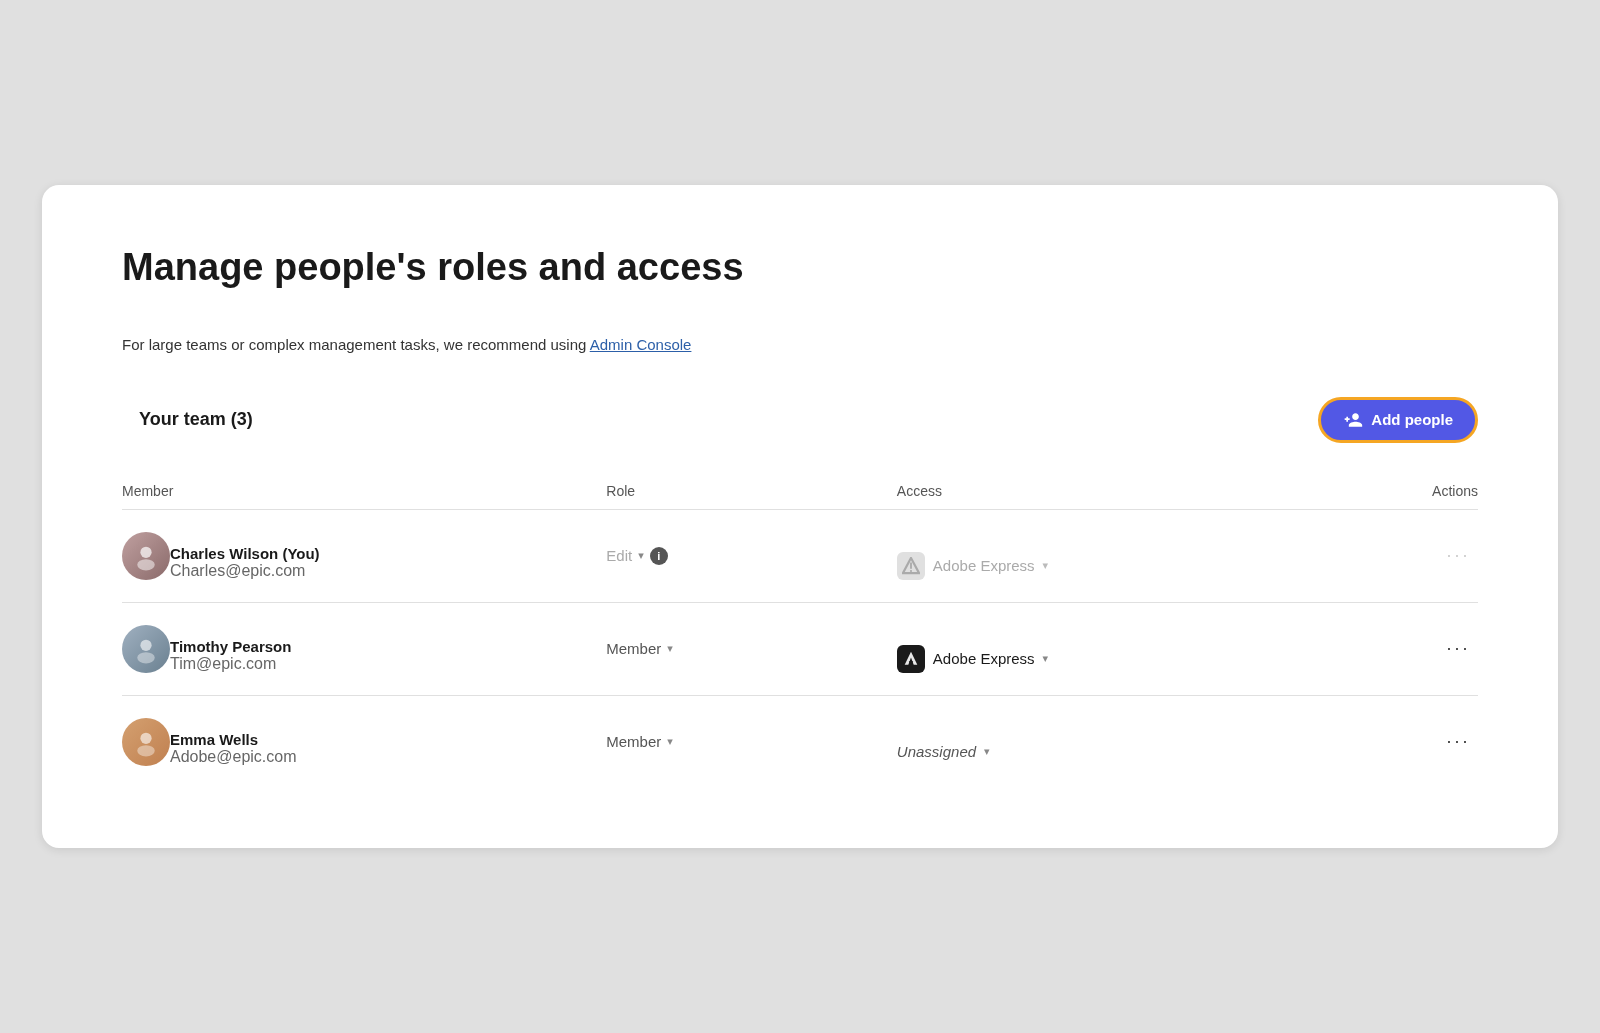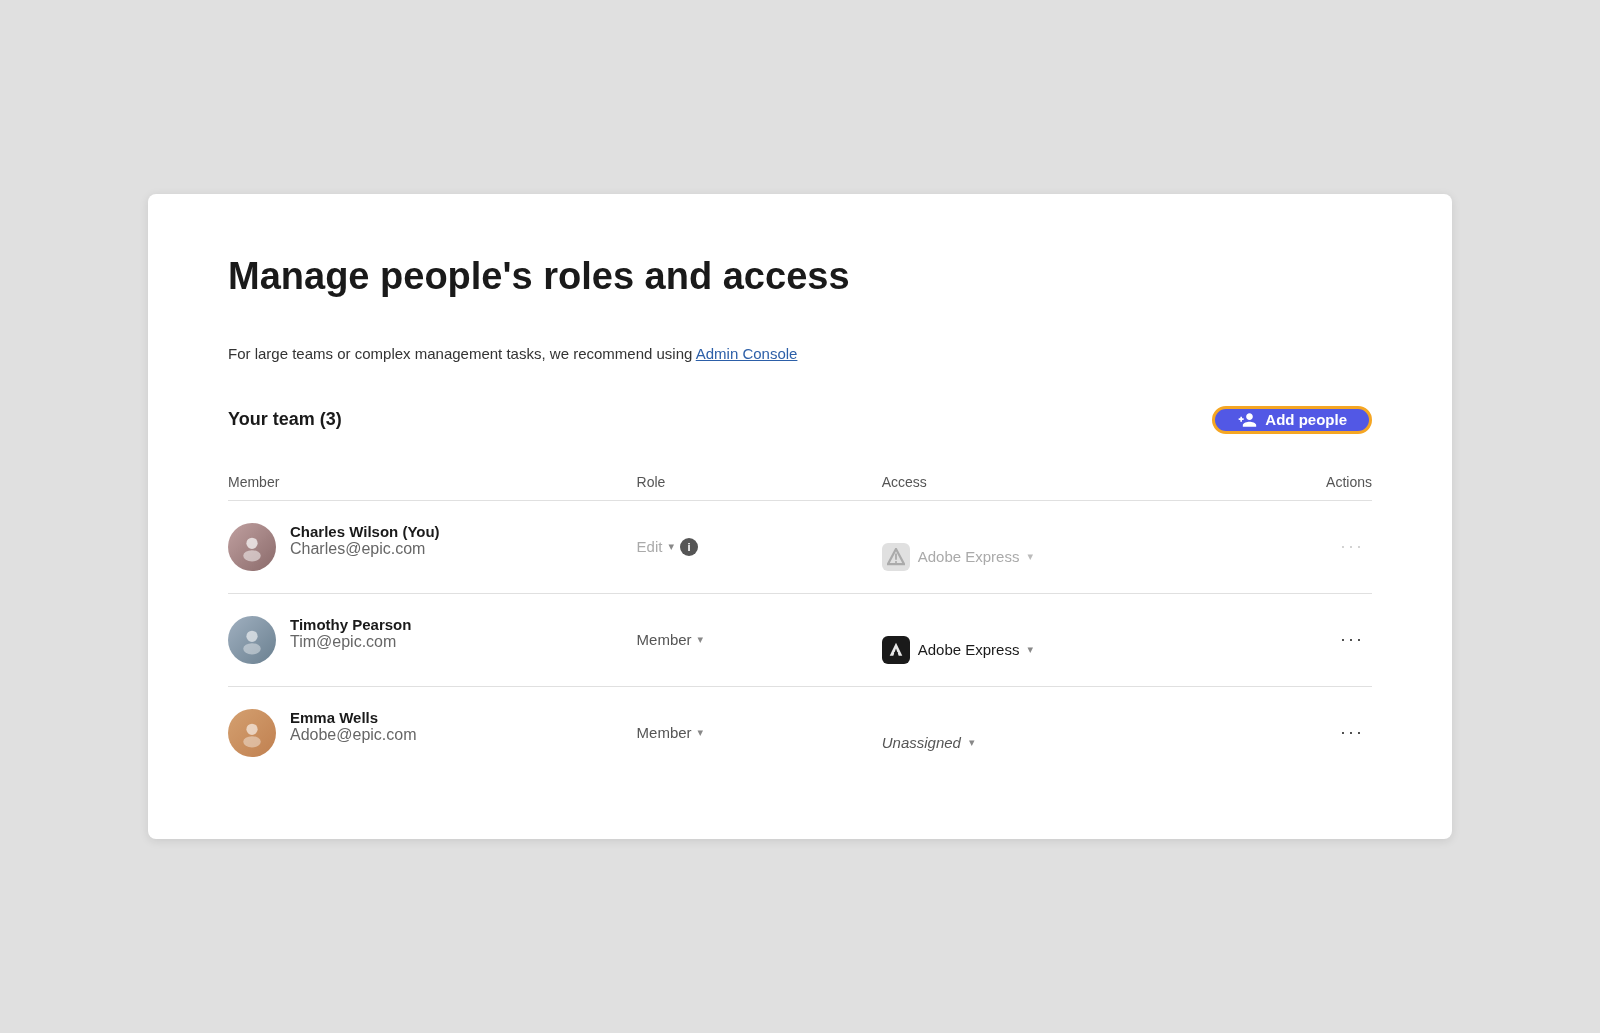--- a/index.html
+++ b/index.html
@@ -7,23 +7,23 @@
     body {
       background: #e0e0e0;
       display: flex;
       justify-content: center;
       align-items: center;
       min-height: 100vh;
       font-family: -apple-system, BlinkMacSystemFont, 'Segoe UI', Arial, sans-serif;
     }
 
     .page-wrapper {
-      width: 1304px;
+      width: 1516px;
       background: #ffffff;
-      border-radius: 8px;
+      border-radius: 17px;
       padding: 60px 80px;
       box-shadow: 0 2px 10px rgba(0,0,0,0.1);
     }
 
     .page-title {
       font-size: 38px;
       font-weight: 800;
       color: #1a1a1a;
       margin-bottom: 18px;
       line-height: 1.2;
@@ -46,28 +46,29 @@
       display: flex;
       align-items: center;
       justify-content: space-between;
       margin-bottom: 30px;
     }
 
     .team-title {
       font-size: 18px;
       font-weight: 700;
       color: #1a1a1a;
+      margin-left: 17px;
     }
 
     .add-people-btn {
       background: #5258e5;
       color: #ffffff;
       border: 3px solid #f5a623;
       border-radius: 50px;
-      padding: 1px 22px;
+      padding: 10px 22px;
       font-size: 15px;
       font-weight: 600;
       cursor: pointer;
       display: flex;
       align-items: center;
       gap: 8px;
       outline: none;
     }
 
     .add-person-icon {
@@ -98,22 +99,21 @@
     .table-row {
       display: grid;
       grid-template-columns: 2.5fr 1.5fr 2fr 1fr;
       padding: 22px 0;
       border-top: 1px solid #e0e0e0;
       align-items: center;
     }
 
     .person-cell {
       display: flex;
-      align-items: flex-start;
-      gap: 14px;
+      align-items: flex-end;
     }
 
     .avatar {
       width: 48px;
       height: 48px;
       border-radius: 50%;
       overflow: hidden;
       flex-shrink: 0;
       background: #ccc;
       display: flex;

